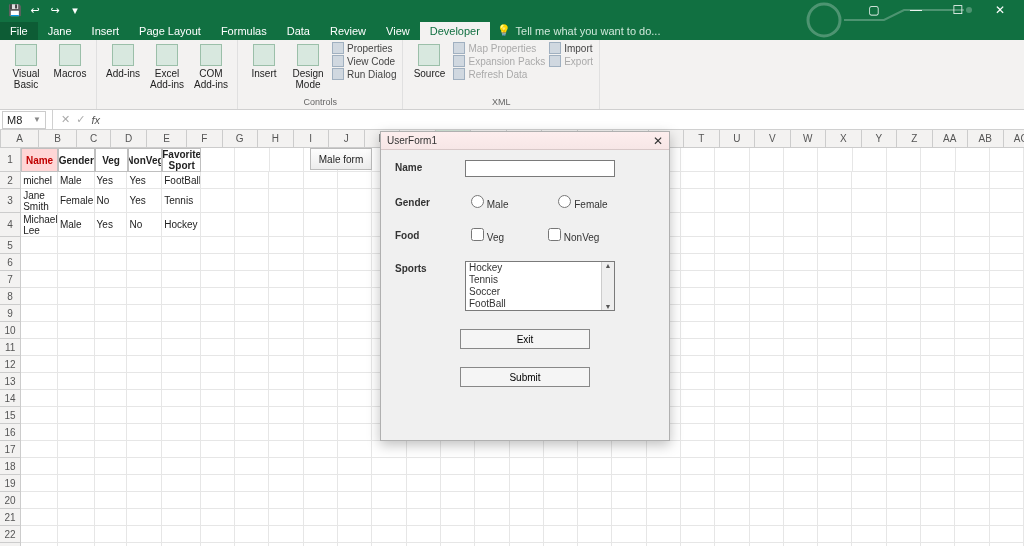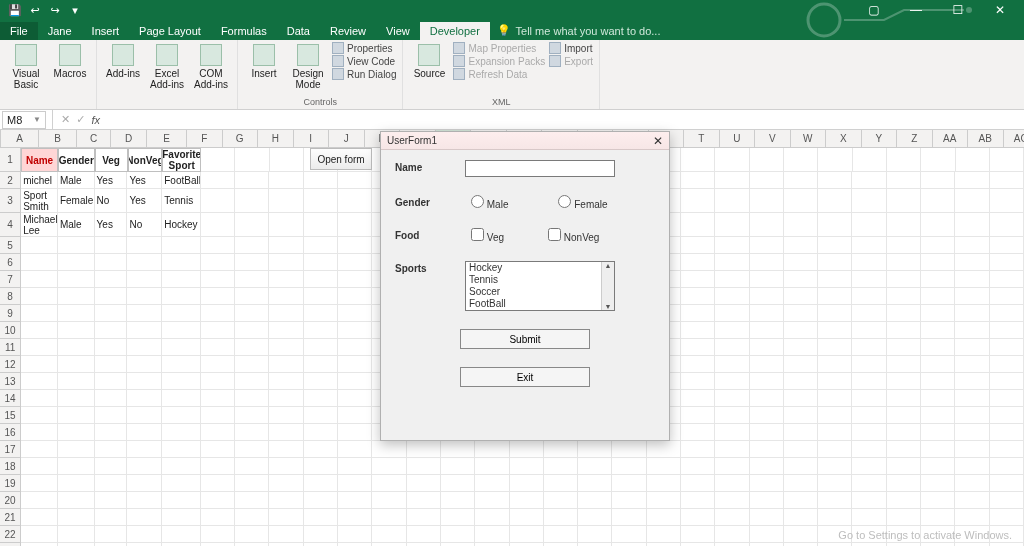--- a/index.html
+++ b/index.html
@@ -329,21 +329,21 @@
         <div class="cell " style="width: 35.5px;"></div>
         <div class="cell " style="width: 35.5px;"></div>
         <div class="cell " style="width: 35.5px;"></div>
         <div class="cell " style="width: 35.5px;"></div>
         <div class="cell " style="width: 35.5px;"></div>
         <div class="cell " style="width: 35.5px;"></div>
         <div class="cell " style="width: 35.5px;"></div>
       </div>
       <div class="row tall">
         <div class="rh">3</div>
-        <div class="cell " style="width: 38px;">Sport Smith</div>
+        <div class="cell " style="width: 38px;">Jane Smith</div>
         <div class="cell " style="width: 38px;">Female</div>
         <div class="cell " style="width: 34px;">No</div>
         <div class="cell " style="width: 36px;">Yes</div>
         <div class="cell " style="width: 40px;">Tennis</div>
         <div class="cell " style="width: 35.5px;"></div>
         <div class="cell " style="width: 35.5px;"></div>
         <div class="cell " style="width: 35.5px;"></div>
         <div class="cell " style="width: 35.5px;"></div>
         <div class="cell " style="width: 35.5px;"></div>
         <div class="cell " style="width: 35.5px;"></div>
@@ -1001,21 +1001,21 @@
         <div class="cell " style="width: 35.5px;"></div>
         <div class="cell " style="width: 35.5px;"></div>
         <div class="cell " style="width: 35.5px;"></div>
         <div class="cell " style="width: 35.5px;"></div>
         <div class="cell " style="width: 35.5px;"></div>
         <div class="cell " style="width: 35.5px;"></div>
         <div class="cell " style="width: 35.5px;"></div>
       </div>
     </div>
 
-  <div class="openform-btn">Open form</div>
+  <div class="openform-btn">Male form</div>
 </div>
 
 <div class="userform">
   <div class="uf-title">
     <span>UserForm1</span>
     <span class="close">✕</span>
   </div>
   <div class="uf-body">
     <div class="uf-row">
       <div class="uf-label">Name</div>
@@ -1043,20 +1043,19 @@
           <div class="li">Tennis</div>
           <div class="li">Soccer</div>
           <div class="li">FootBall</div>
           <div class="scroll">
               <span>▲</span>
               <span>▼</span>
             </div>
         </div>
       </div>
     </div>
+    <button class="uf-btn">Exit</button>
     <button class="uf-btn">Submit</button>
-    <button class="uf-btn">Exit</button>
   </div>
 </div>
 
 <div class="watermark">
-  <div>Go to Settings to activate Windows.</div>
 </div>
 
 </body></html>

